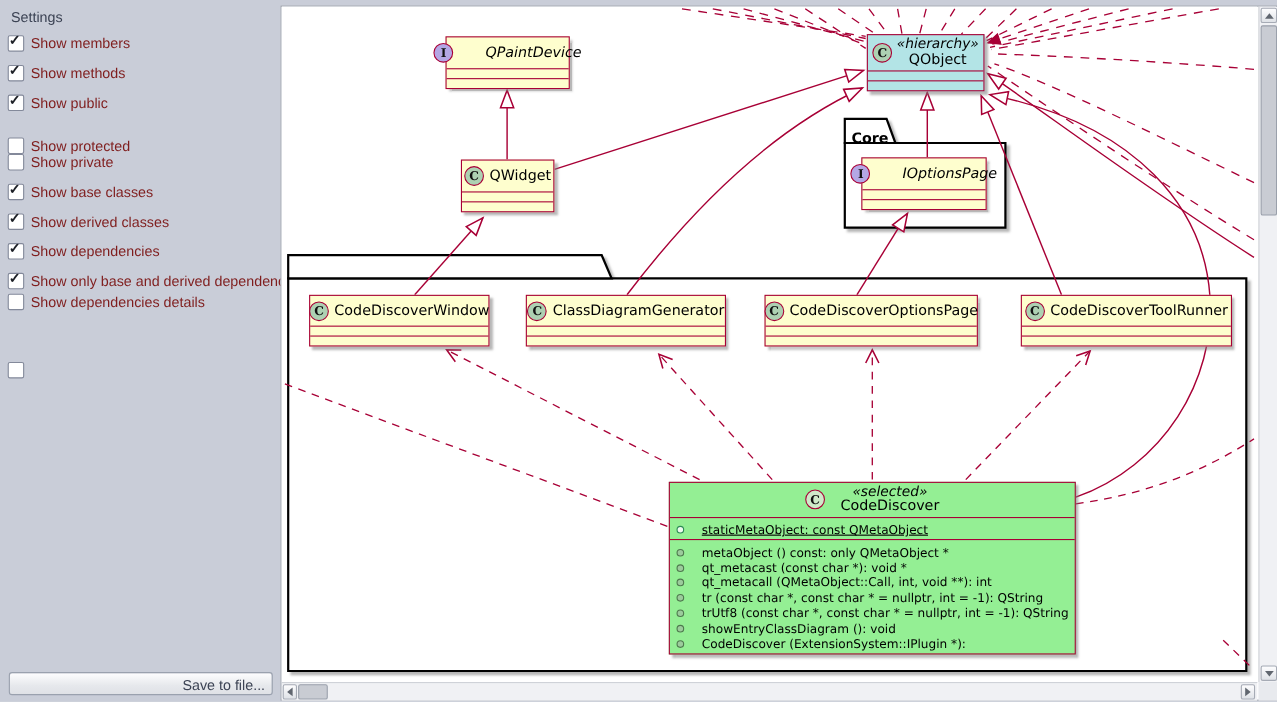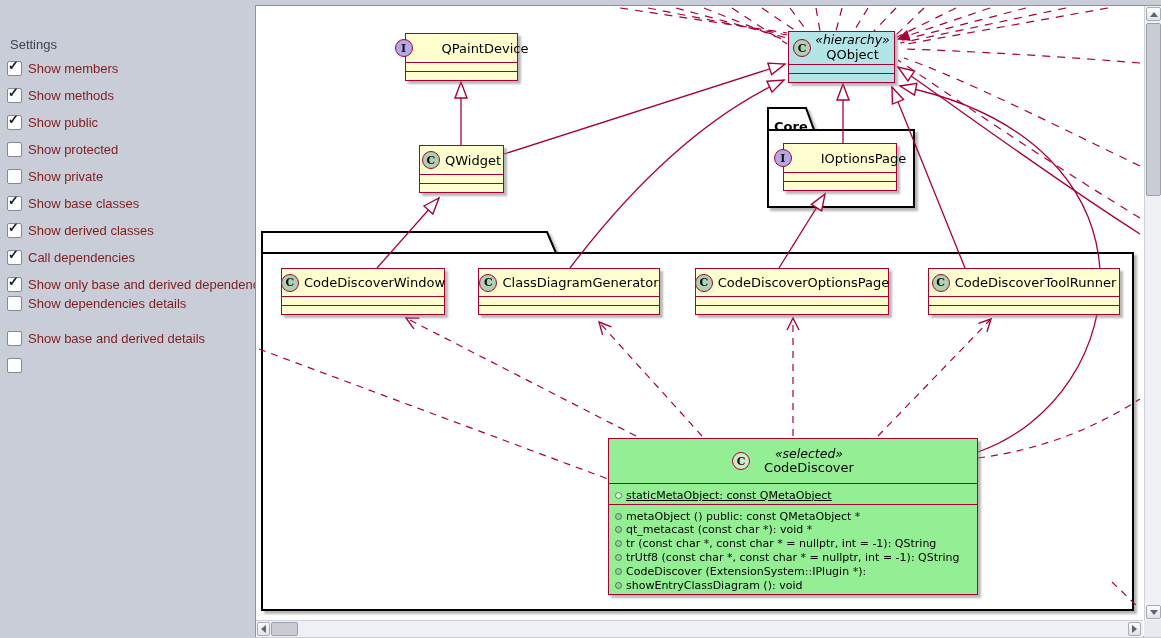--- a/index.html
+++ b/index.html
@@ -1,21 +1,21 @@
 <!DOCTYPE html>
 <html><head>
 <meta charset="utf-8">
 <style>
   html,body{margin:0;padding:0;}
   body{width:1161px;height:638px;overflow:hidden;background:#c9cdd8;
        font-family:"Liberation Sans",sans-serif;}
   .app{position:relative;width:1161px;height:638px;background:#c9cdd8;}
 
   
-  .sidebar{position:absolute;left:0;top:0;width:255px;height:498px;margin-top:29px;}
+  .sidebar{position:absolute;left:0;top:0;width:255px;height:498px;}
   .sidebar-title{position:absolute;left:10px;top:8px;font-size:13px;color:#3c4354;}
   .cb-row{position:absolute;left:7px;height:27px;display:flex;align-items:center;cursor:default;}
   .cb-box{width:13px;height:13px;background:#fff;border:1px solid #83899a;border-radius:2px;
           position:relative;flex:0 0 auto;}
   .cb-mark{position:absolute;left:0px;top:-3px;font-size:13px;font-weight:bold;color:#1c1f26;line-height:13px;}
   .cb-label{margin-left:6px;font-size:13px;color:#7f1d1d;white-space:nowrap;}
   .save-btn{position:absolute;left:8px;top:611px;width:240px;height:21px;
             background:linear-gradient(#fdfdfe,#e6e8ec 60%,#dfe1e6);
             border:1px solid #9aa1ae;border-radius:3px;font-size:13px;color:#3c4354;
             font-family:"Liberation Sans",sans-serif;text-align:right;line-height:19px;}
@@ -35,30 +35,30 @@
        display:flex;flex-direction:column;box-shadow:3px 3px 2px rgba(125,125,125,.55);
        font-family:"DejaVu Sans",sans-serif;}
   .uml-title{flex:1;display:flex;align-items:center;justify-content:center;gap:5px;padding:0 4px;}
   .uml-icon{width:16px;height:16px;border-radius:50%;border:1.2px solid #A80036;
             display:flex;align-items:center;justify-content:center;flex:0 0 auto;
             font-family:"DejaVu Serif",serif;font-weight:bold;font-size:11px;color:#111;}
   .icon-c{background:#ADD1B2;}
   .icon-i{background:#B4A7E5;}
   .icon-c.on-green{background:#cfe9c9;}
   .uml-name{font-size:13px;color:#000;white-space:nowrap;}
-  .it{margin-left:24px;}
+  .it{font-style:italic;margin-left:24px;}
   .uml-sec{height:8px;border-top:1.2px solid #A80036;flex:0 0 auto;}
   .t-col{display:flex;flex-direction:column;align-items:center;line-height:1.15;}
   .stereo{font-size:12.5px;font-style:italic;color:#000;white-space:nowrap;}
 
   .uml.cyan{background:#B3E4E6;}
   .uml.green{background:#94EF94;}
 
   .members{border-top:1.5px solid #A80036;padding:4px 6px 2px 6px;flex:0 0 auto;}
-  .m-row{display:flex;align-items:center;gap:4px;height:13.8px;font-size:11px;color:#000;white-space:nowrap;}
+  .m-row{display:flex;align-items:center;gap:16px;height:13.8px;font-size:11px;color:#000;white-space:nowrap;}
   .mico{width:7px;height:7px;border-radius:50%;flex:0 0 auto;box-sizing:border-box;}
   .mico.method{background:#9CCB9C;border:1.5px solid #4E794E;}
   .mico.field{background:#eefaee;border:1.5px solid #2E8B57;}
   .u{text-decoration:underline;}
 
   
   .vscroll{position:absolute;left:888px;top:0;width:17px;height:614px;background:#f0f1f4;border-left:1px solid #cfd2d8;box-sizing:border-box;}
   .hscroll{position:absolute;left:0;top:614px;width:887px;height:17px;background:#f0f1f4;border-top:1px solid #cfd2d8;box-sizing:border-box;}
   .corner{position:absolute;left:888px;top:614px;width:17px;height:17px;background:#e8eaee;}
   .sb-btn{position:absolute;background:linear-gradient(#fdfdfe,#dfe2e7);border:1px solid #a6abb5;
@@ -89,21 +89,21 @@
           <span class="cb-mark">✓</span>
         </span>
       <span class="cb-label">Show methods</span>
     </div>
     <div class="cb-row" style="top:80px">
       <span class="cb-box">
           <span class="cb-mark">✓</span>
         </span>
       <span class="cb-label">Show public</span>
     </div>
-    <div class="cb-row" style="top:107px">
+    <div class="cb-row" style="top:119px">
       <span class="cb-box">
           <span class="cb-mark"></span>
         </span>
       <span class="cb-label">Show protected</span>
     </div>
     <div class="cb-row" style="top:134px">
       <span class="cb-box">
           <span class="cb-mark"></span>
         </span>
       <span class="cb-label">Show private</span>
@@ -117,39 +117,33 @@
     <div class="cb-row" style="top:188px">
       <span class="cb-box">
           <span class="cb-mark">✓</span>
         </span>
       <span class="cb-label">Show derived classes</span>
     </div>
     <div class="cb-row" style="top:215px">
       <span class="cb-box">
           <span class="cb-mark">✓</span>
         </span>
-      <span class="cb-label">Call dependencies</span>
+      <span class="cb-label">Show dependencies</span>
     </div>
     <div class="cb-row" style="top:242px">
       <span class="cb-box">
           <span class="cb-mark">✓</span>
         </span>
       <span class="cb-label">Show only base and derived dependencies</span>
     </div>
     <div class="cb-row" style="top:261px">
       <span class="cb-box">
           <span class="cb-mark"></span>
         </span>
       <span class="cb-label">Show dependencies details</span>
-    </div>
-    <div class="cb-row" style="top:296px">
-      <span class="cb-box">
-          <span class="cb-mark"></span>
-        </span>
-      <span class="cb-label">Show base and derived details</span>
     </div>
     <div class="cb-row" style="top:323px">
       <span class="cb-box">
           <span class="cb-mark"></span>
         </span>
     </div>
 
     <button class="save-btn">Save to file...</button>
   </aside>
 
@@ -311,41 +305,45 @@
         </div>
         <div class="members">
           <div class="m-row">
             <span class="mico field"></span>
             <span class="u">staticMetaObject: const QMetaObject</span>
           </div>
         </div>
         <div class="members" style="flex:1">
           <div class="m-row">
             <span class="mico method"></span>
-            <span>metaObject () public: const QMetaObject *</span>
+            <span>metaObject () const: only QMetaObject *</span>
           </div>
           <div class="m-row">
             <span class="mico method"></span>
             <span>qt_metacast (const char *): void *</span>
           </div>
           <div class="m-row">
             <span class="mico method"></span>
+            <span>qt_metacall (QMetaObject::Call, int, void **): int</span>
+          </div>
+          <div class="m-row">
+            <span class="mico method"></span>
             <span>tr (const char *, const char * = nullptr, int = -1): QString</span>
           </div>
           <div class="m-row">
             <span class="mico method"></span>
             <span>trUtf8 (const char *, const char * = nullptr, int = -1): QString</span>
           </div>
           <div class="m-row">
             <span class="mico method"></span>
+            <span>showEntryClassDiagram (): void</span>
+          </div>
+          <div class="m-row">
+            <span class="mico method"></span>
             <span>CodeDiscover (ExtensionSystem::IPlugin *):</span>
-          </div>
-          <div class="m-row">
-            <span class="mico method"></span>
-            <span>showEntryClassDiagram (): void</span>
           </div>
         </div>
       </div>
     </div>
 
     <div class="vscroll">
       <div class="sb-btn" style="left:1px;top:1px;width:15px;height:14px">
           <span class="tri tri-up"></span>
         </div>
       <div class="sb-thumb" style="left:1px;top:17px;width:15px;height:173px"></div>

